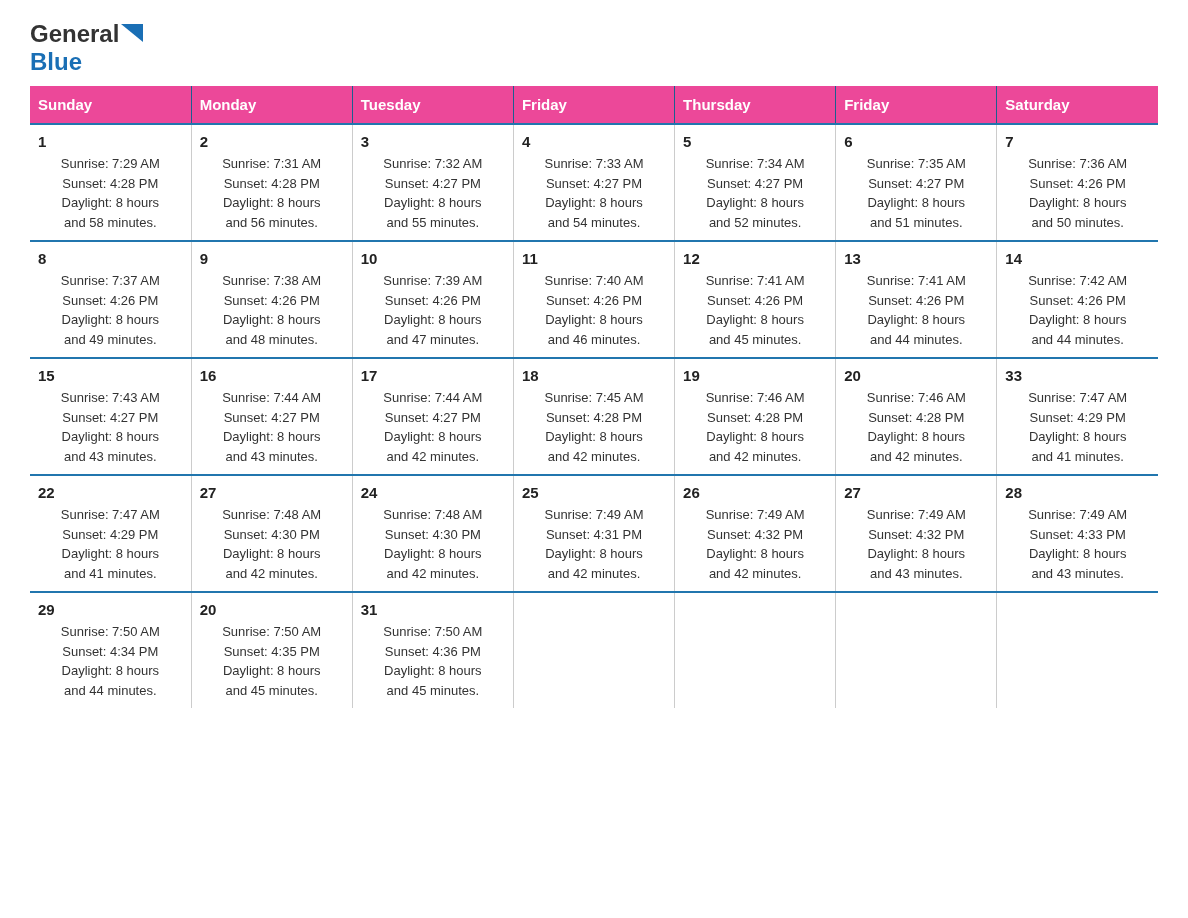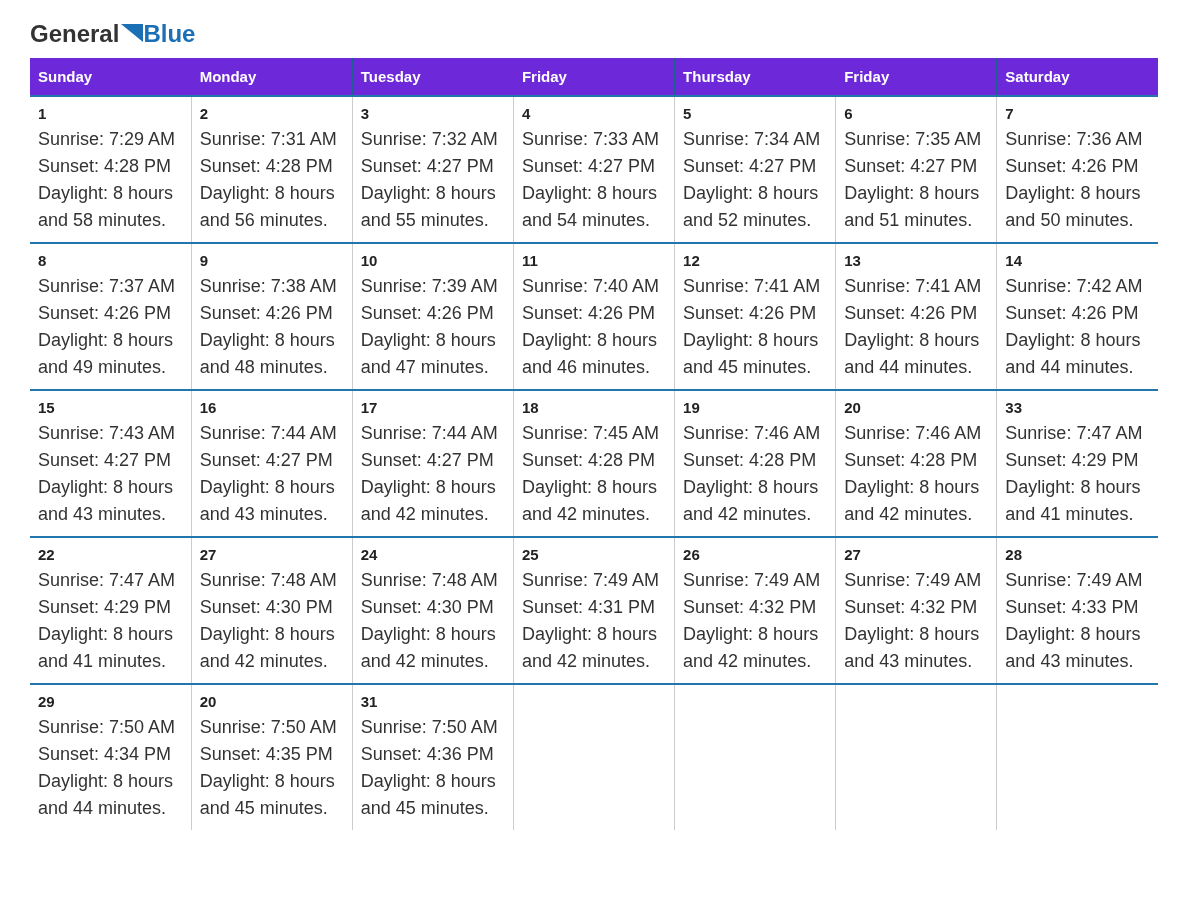--- a/index.html
+++ b/index.html
@@ -29,21 +29,21 @@
       font-size: 20px;
       color: #444;
       margin-top: 4px;
     }
     table {
       width: 100%;
       border-collapse: collapse;
       margin-top: 10px;
     }
     thead tr {
-      background-color: #6d28d9;
+      background-color: #ec4899;
     }
     thead th {
       color: #fff;
       font-size: 15px;
       font-weight: bold;
       padding: 10px 8px;
       text-align: left;
       border-right: 1px solid #1a5f8f;
     }
     thead th:last-child {
@@ -65,30 +65,32 @@
       border-right: none;
     }
     .day-number {
       font-size: 15px;
       font-weight: bold;
       color: #222;
       display: block;
       margin-bottom: 4px;
     }
     .day-info {
-      font-size: 18px;
+      font-size: 13px;
       color: #333;
       line-height: 1.5;
+      text-align: center;
     }
     .empty-cell {
       background: #fff;
     }
     
     .logo-wrapper {
       display: flex;
+      flex-direction: column;
     }
     .logo-line1 {
       display: flex;
       align-items: center;
     }
     .logo-line2 {
       margin-left: 0;
     }
   </style>
 </head>

